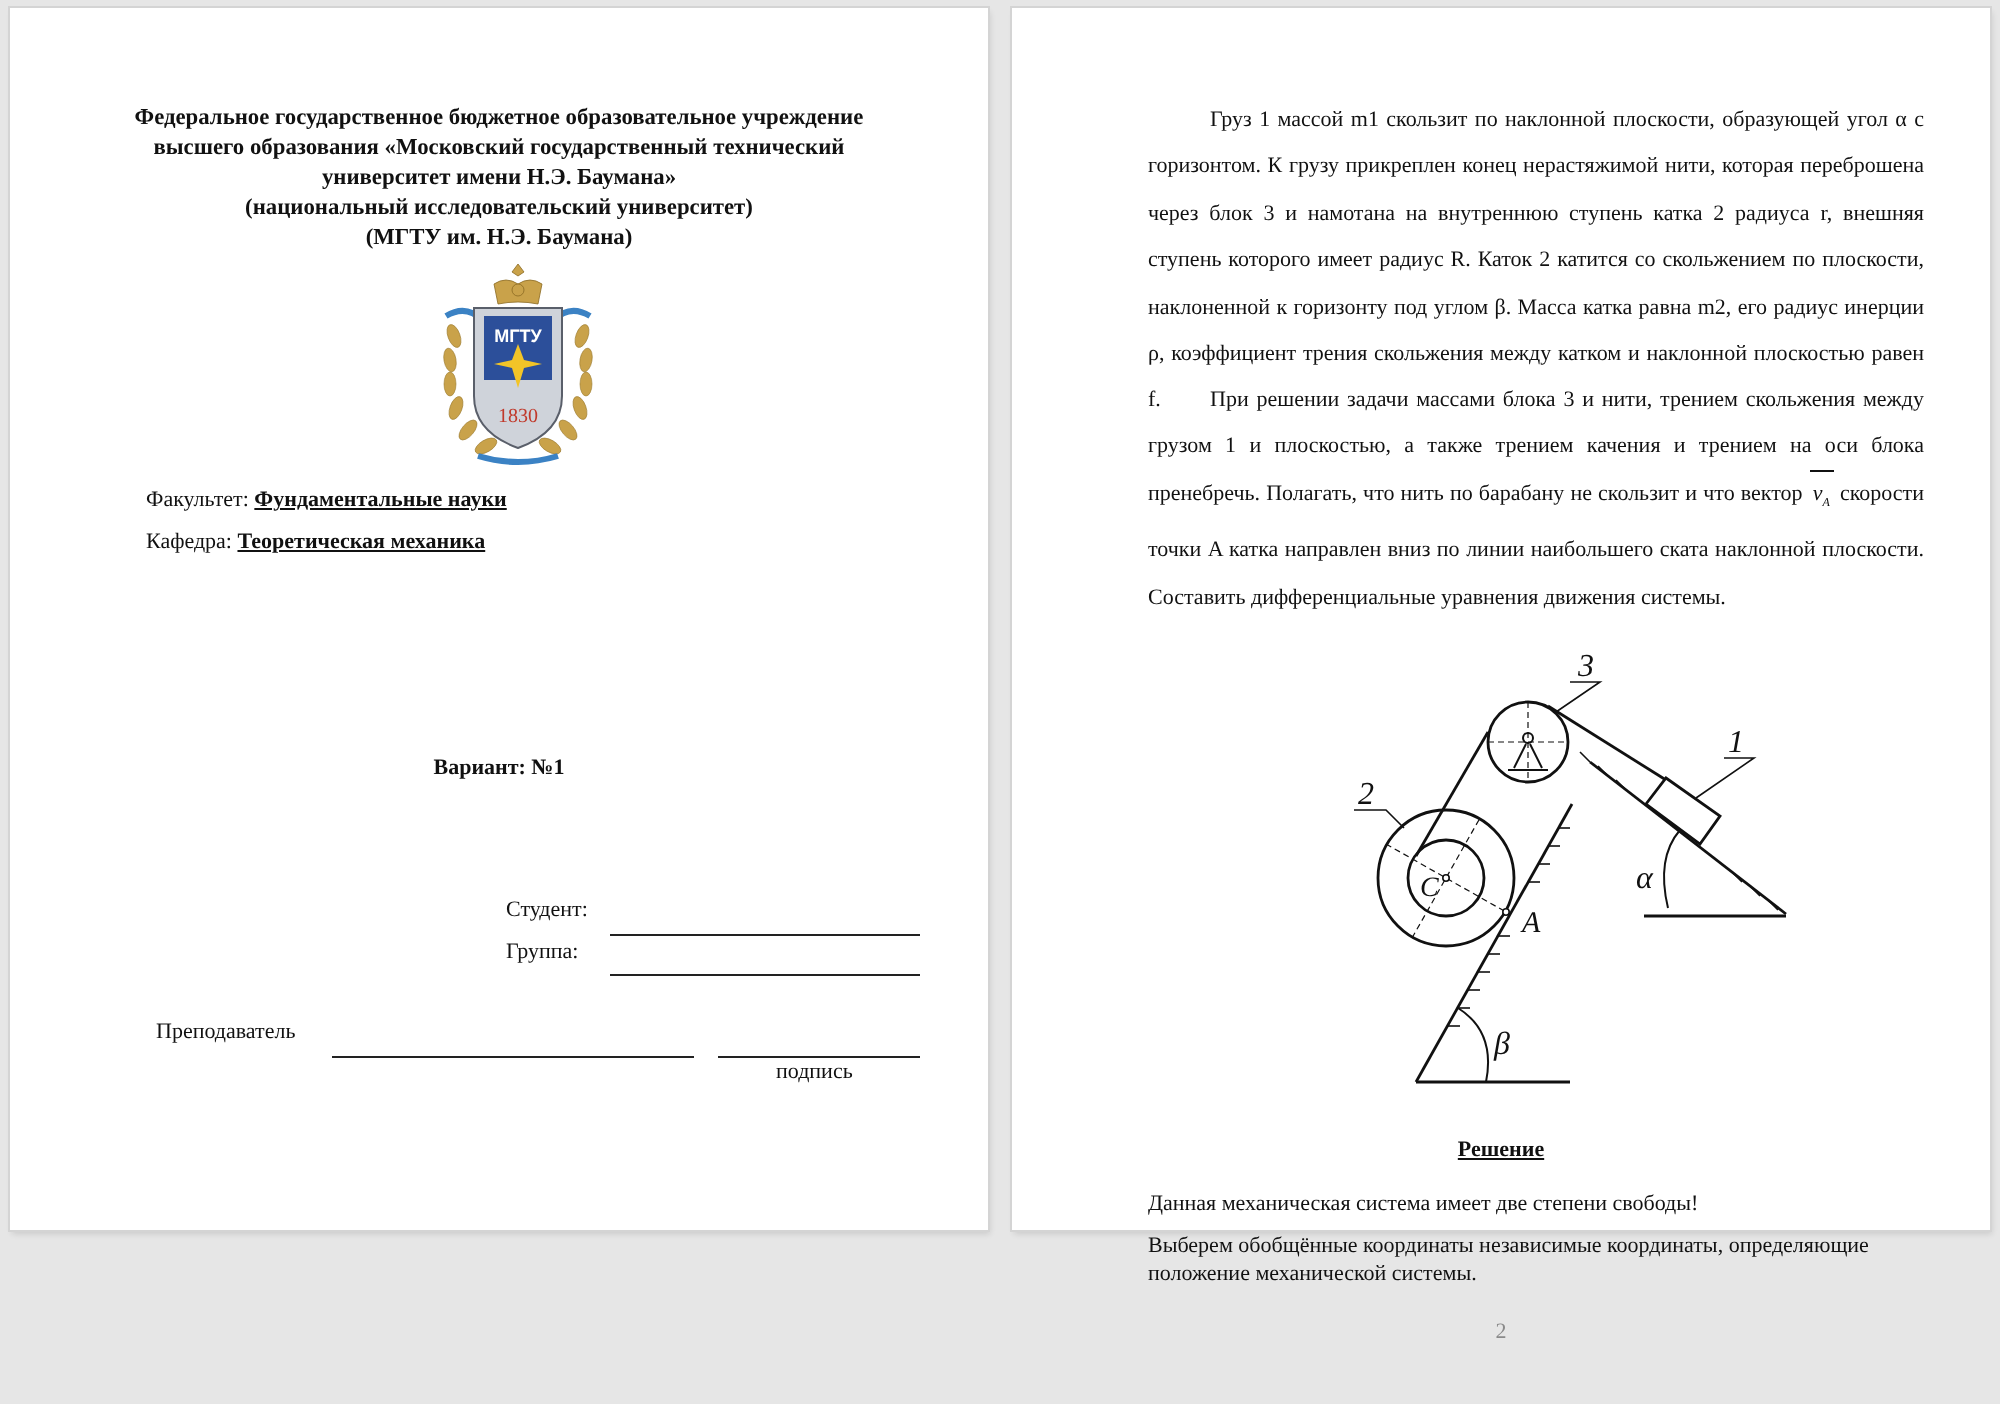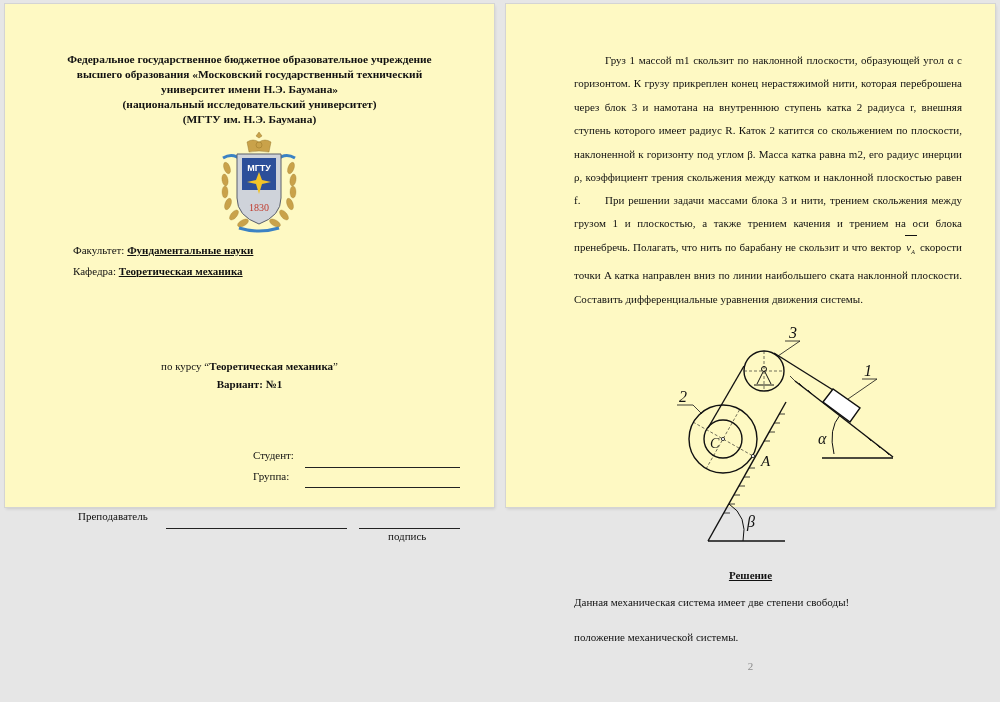--- a/index.html
+++ b/index.html
@@ -1,21 +1,21 @@
 <!DOCTYPE html>
 <html><head>
 <meta charset="utf-8">
 <style>
   html, body { margin: 0; padding: 0; }
   body {
     width: 1000px; height: 702px; background: #e6e6e6; position: relative; overflow: hidden;
     font-family: "Liberation Serif", serif; color: #111;
   }
   .page {
-    position: absolute; top: 4px; background: #fef9c3; height: 503px;
+    position: absolute; top: 4px; background: #ffffff; height: 611px;
     box-shadow: 0 0 0 1px #d4d4d4, 1px 2px 3px rgba(0,0,0,0.12);
   }
   #page1 { left: 5px; width: 489px; }
   #page2 { left: 506px; width: 489px; }
 
   .abs { position: absolute; }
   .bold { font-weight: bold; margin-top: 37px; }
   .u { text-decoration: underline; }
 
   
@@ -98,23 +98,20 @@
 
   <div class="abs faculty">
     <span>Факультет:</span>
     <span class="bold u">Фундаментальные науки</span>
   </div>
   <div class="abs dept">
     <span>Кафедра:</span>
     <span class="bold u">Теоретическая механика</span>
   </div>
 
-  <div class="abs course">
-    <span>по курсу </span><span>“</span><span class="bold">Теоретическая механика</span><span>”</span>
-  </div>
   <div class="abs variant">Вариант: №1</div>
 
   <div class="abs student-label">Студент:</div>
   <div class="line" style="left:300px; top:463px; width:155px;"></div>
   <div class="abs group-label">Группа:</div>
   <div class="line" style="left:300px; top:483px; width:155px;"></div>
 
   <div class="abs teacher-label">Преподаватель</div>
   <div class="line" style="left:161px; top:524px; width:181px;"></div>
   <div class="line" style="left:354px; top:524px; width:101px;"></div>
@@ -198,15 +195,16 @@
       <text x="864" y="372" font-size="16">1</text>
       <text x="710" y="444" font-size="14">C</text>
       <text x="761" y="462" font-size="15">A</text>
       <text x="818" y="440" font-size="16">α</text>
       <text x="747" y="523" font-size="16">β</text>
     </g>
   </svg>
 
   <div class="abs solution-title">Решение</div>
   <div class="abs sol-line" style="top:591px;">Данная механическая система имеет две степени свободы!</div>
+  <div class="abs sol-line" style="top:612px;">Выберем обобщённые координаты независимые координаты, определяющие</div>
   <div class="abs sol-line" style="top:626px;">положение механической системы.</div>
   <div class="abs page-num">2</div>
 </div>
 
 </body></html>

